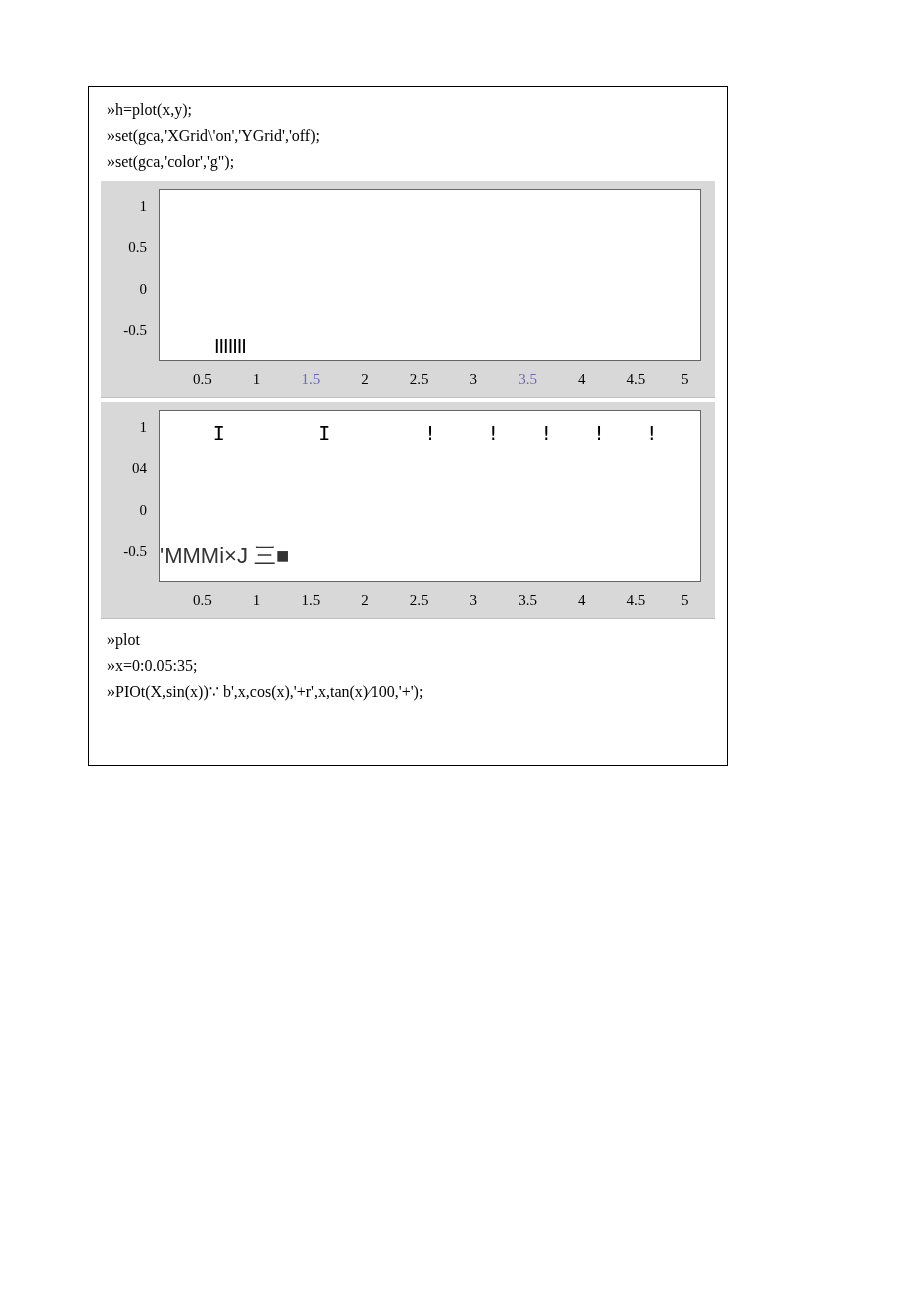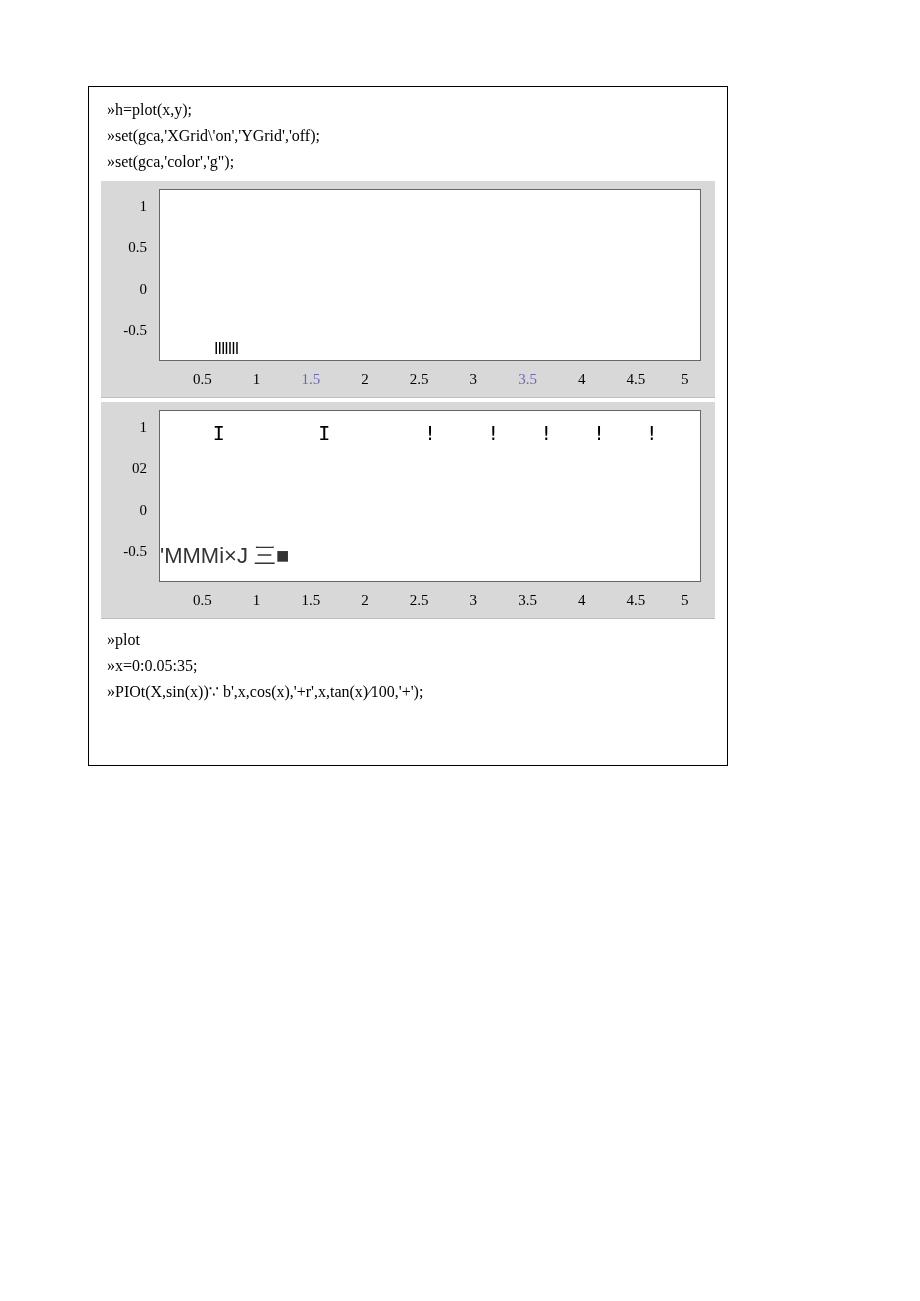--- a/index.html
+++ b/index.html
@@ -74,21 +74,21 @@
   }
   .plot-inner.green-bg {
     background: #fff;
   }
   .plot-inner .marks {
     position: absolute;
     bottom: 2px;
     left: 54px;
     font-family: sans-serif;
     letter-spacing: -1px;
-    font-size: 16px;
+    font-size: 20px;
   }
   .x-axis-row {
     position: relative;
     height: 28px;
     width: 100%;
   }
   .x-ticks {
     position: absolute;
     left: 58px;
     right: 14px;
@@ -189,21 +189,21 @@
             <span class="x-tick" style="left:88%;">4.5</span>
             <span class="x-tick" style="left:97%;">5</span>
           </div>
         </div>
       </div>
 
       <div class="fig-wrap">
         <div class="plot-area">
           <div class="y-axis">
             <span class="y-tick" style="top:10%;">1</span>
-            <span class="y-tick" style="top:34%;">02</span>
+            <span class="y-tick" style="top:34%;">04</span>
             <span class="y-tick" style="top:58%;">0</span>
             <span class="y-tick" style="top:82%;">-0.5</span>
           </div>
           <div class="plot-inner green-bg">
             <div class="overlay-marks">
               <span class="overlay-mark" style="left:10%;">I</span>
               <span class="overlay-mark" style="left:30%;">I</span>
               <span class="overlay-mark" style="left:50%;">!</span>
               <span class="overlay-mark" style="left:62%;">!</span>
               <span class="overlay-mark" style="left:72%;">!</span>

